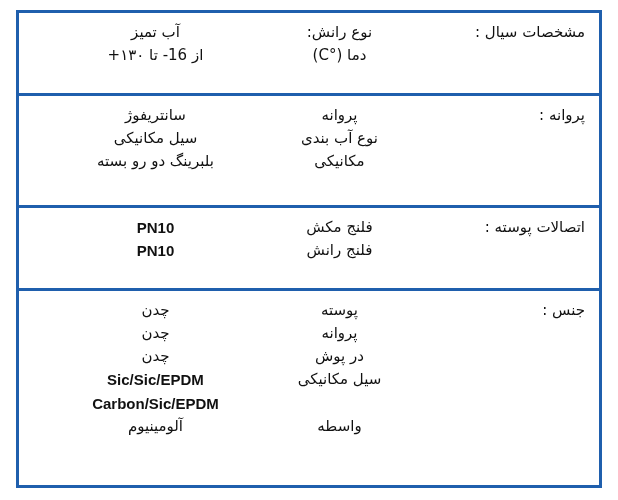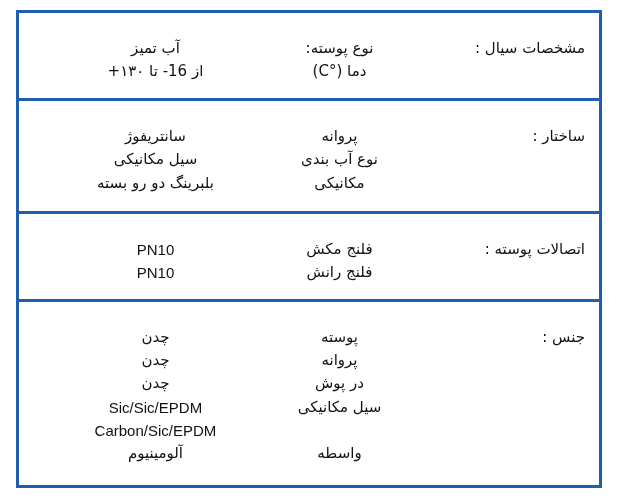--- a/index.html
+++ b/index.html
@@ -26,21 +26,21 @@
   }
   .spec-table {
     width: 100%;
     height: 100%;
     border-collapse: collapse;
     table-layout: fixed;
   }
   .spec-table tr.section-row > td {
     border-bottom: 3px solid #1f5fad;
     vertical-align: top;
-    padding: 24px 0 10px 0;
+    padding: 8px 0 10px 0;
   }
   .spec-table tr.section-row:last-child > td {
     border-bottom: none;
   }
   td.col-label {
     width: 30%;
     padding-right: 14px !important;
     text-align: right;
     font-size: 15px;
     line-height: 1.55;
@@ -65,50 +65,51 @@
     white-space: nowrap;
   }
   .line.blank {
     color: transparent;
   }
   .latin {
     direction: ltr;
     unicode-bidi: embed;
     font-family: "Liberation Sans", "DejaVu Sans", sans-serif;
     font-size: 15px;
+    font-weight: bold;
   }
   .label-text {
     display: inline-block;
     margin-left: 48px;
   }
 </style>
 </head>
 <body>
 
 <div class="spec-sheet">
   <table class="spec-table">
     <tbody>
 
       <tr class="section-row">
         <td class="col-label">
           <span class="line label-text">مشخصات سیال :</span>
         </td>
         <td class="col-param">
-          <span class="line">نوع پوسته:</span>
+          <span class="line">نوع رانش:</span>
           <span class="line">دما (°C)</span>
         </td>
         <td class="col-value">
           <span class="line">آب تمیز</span>
           <span class="line">از 16- تا ۱۳۰+</span>
         </td>
       </tr>
 
       <tr class="section-row">
         <td class="col-label">
-          <span class="line label-text">ساختار :</span>
+          <span class="line label-text">پروانه :</span>
         </td>
         <td class="col-param">
           <span class="line">پروانه</span>
           <span class="line">نوع آب بندی</span>
           <span class="line">مکانیکی</span>
         </td>
         <td class="col-value">
           <span class="line">سانتریفوژ</span>
           <span class="line">سیل مکانیکی</span>
           <span class="line">بلبرینگ دو رو بسته</span>

